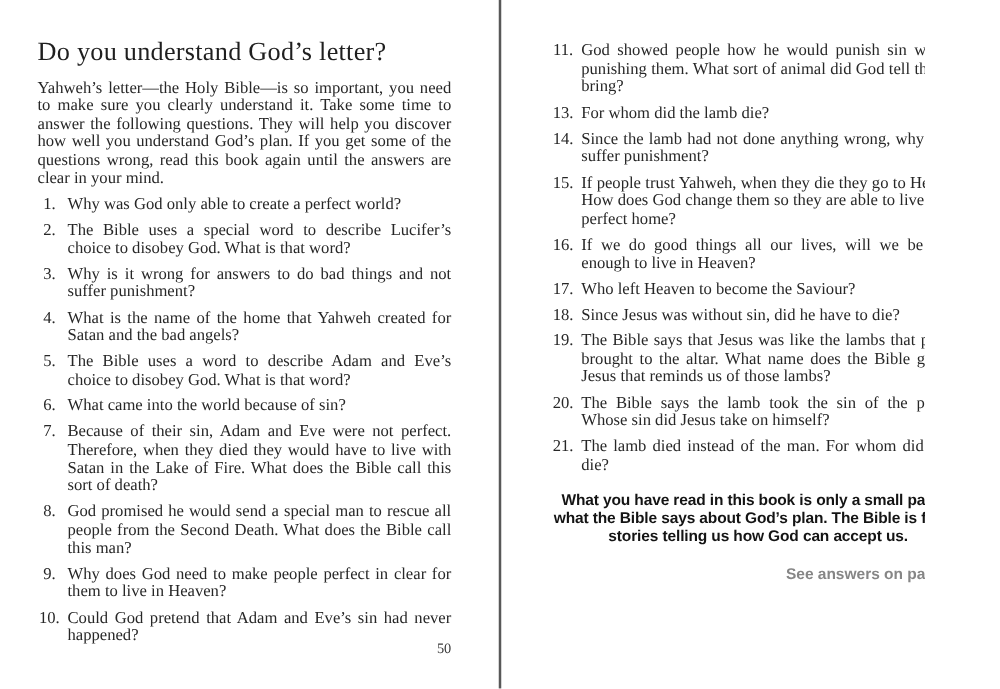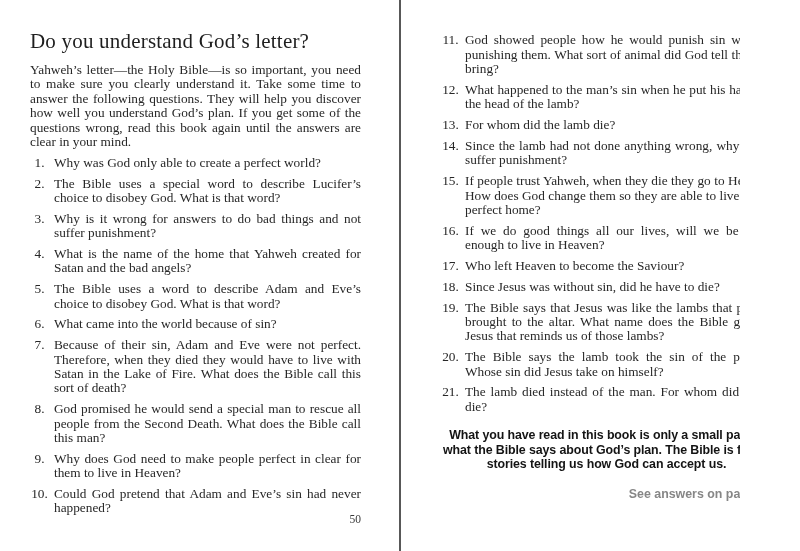--- a/index.html
+++ b/index.html
@@ -150,24 +150,20 @@
 </ul>
   </div>
 
   <div class="col col-right">
     <ul class="qlist">
   <li class="q">
     <span class="qnum">11.</span>
     <span class="qtext">God showed people how he would punish sin without punishing them.  What sort of animal did God tell them to bring?</span>
   </li>
 
-  <li class="q">
-    <span class="qnum">12.</span>
-    <span class="qtext">What happened to the man’s sin when he put his hand on the head of the lamb?</span>
-  </li>
 
   <li class="q">
     <span class="qnum">13.</span>
     <span class="qtext">For whom did the lamb die?</span>
   </li>
 
   <li class="q">
     <span class="qnum">14.</span>
     <span class="qtext">Since the lamb had not done anything wrong, why did it suffer punishment?</span>
   </li>

